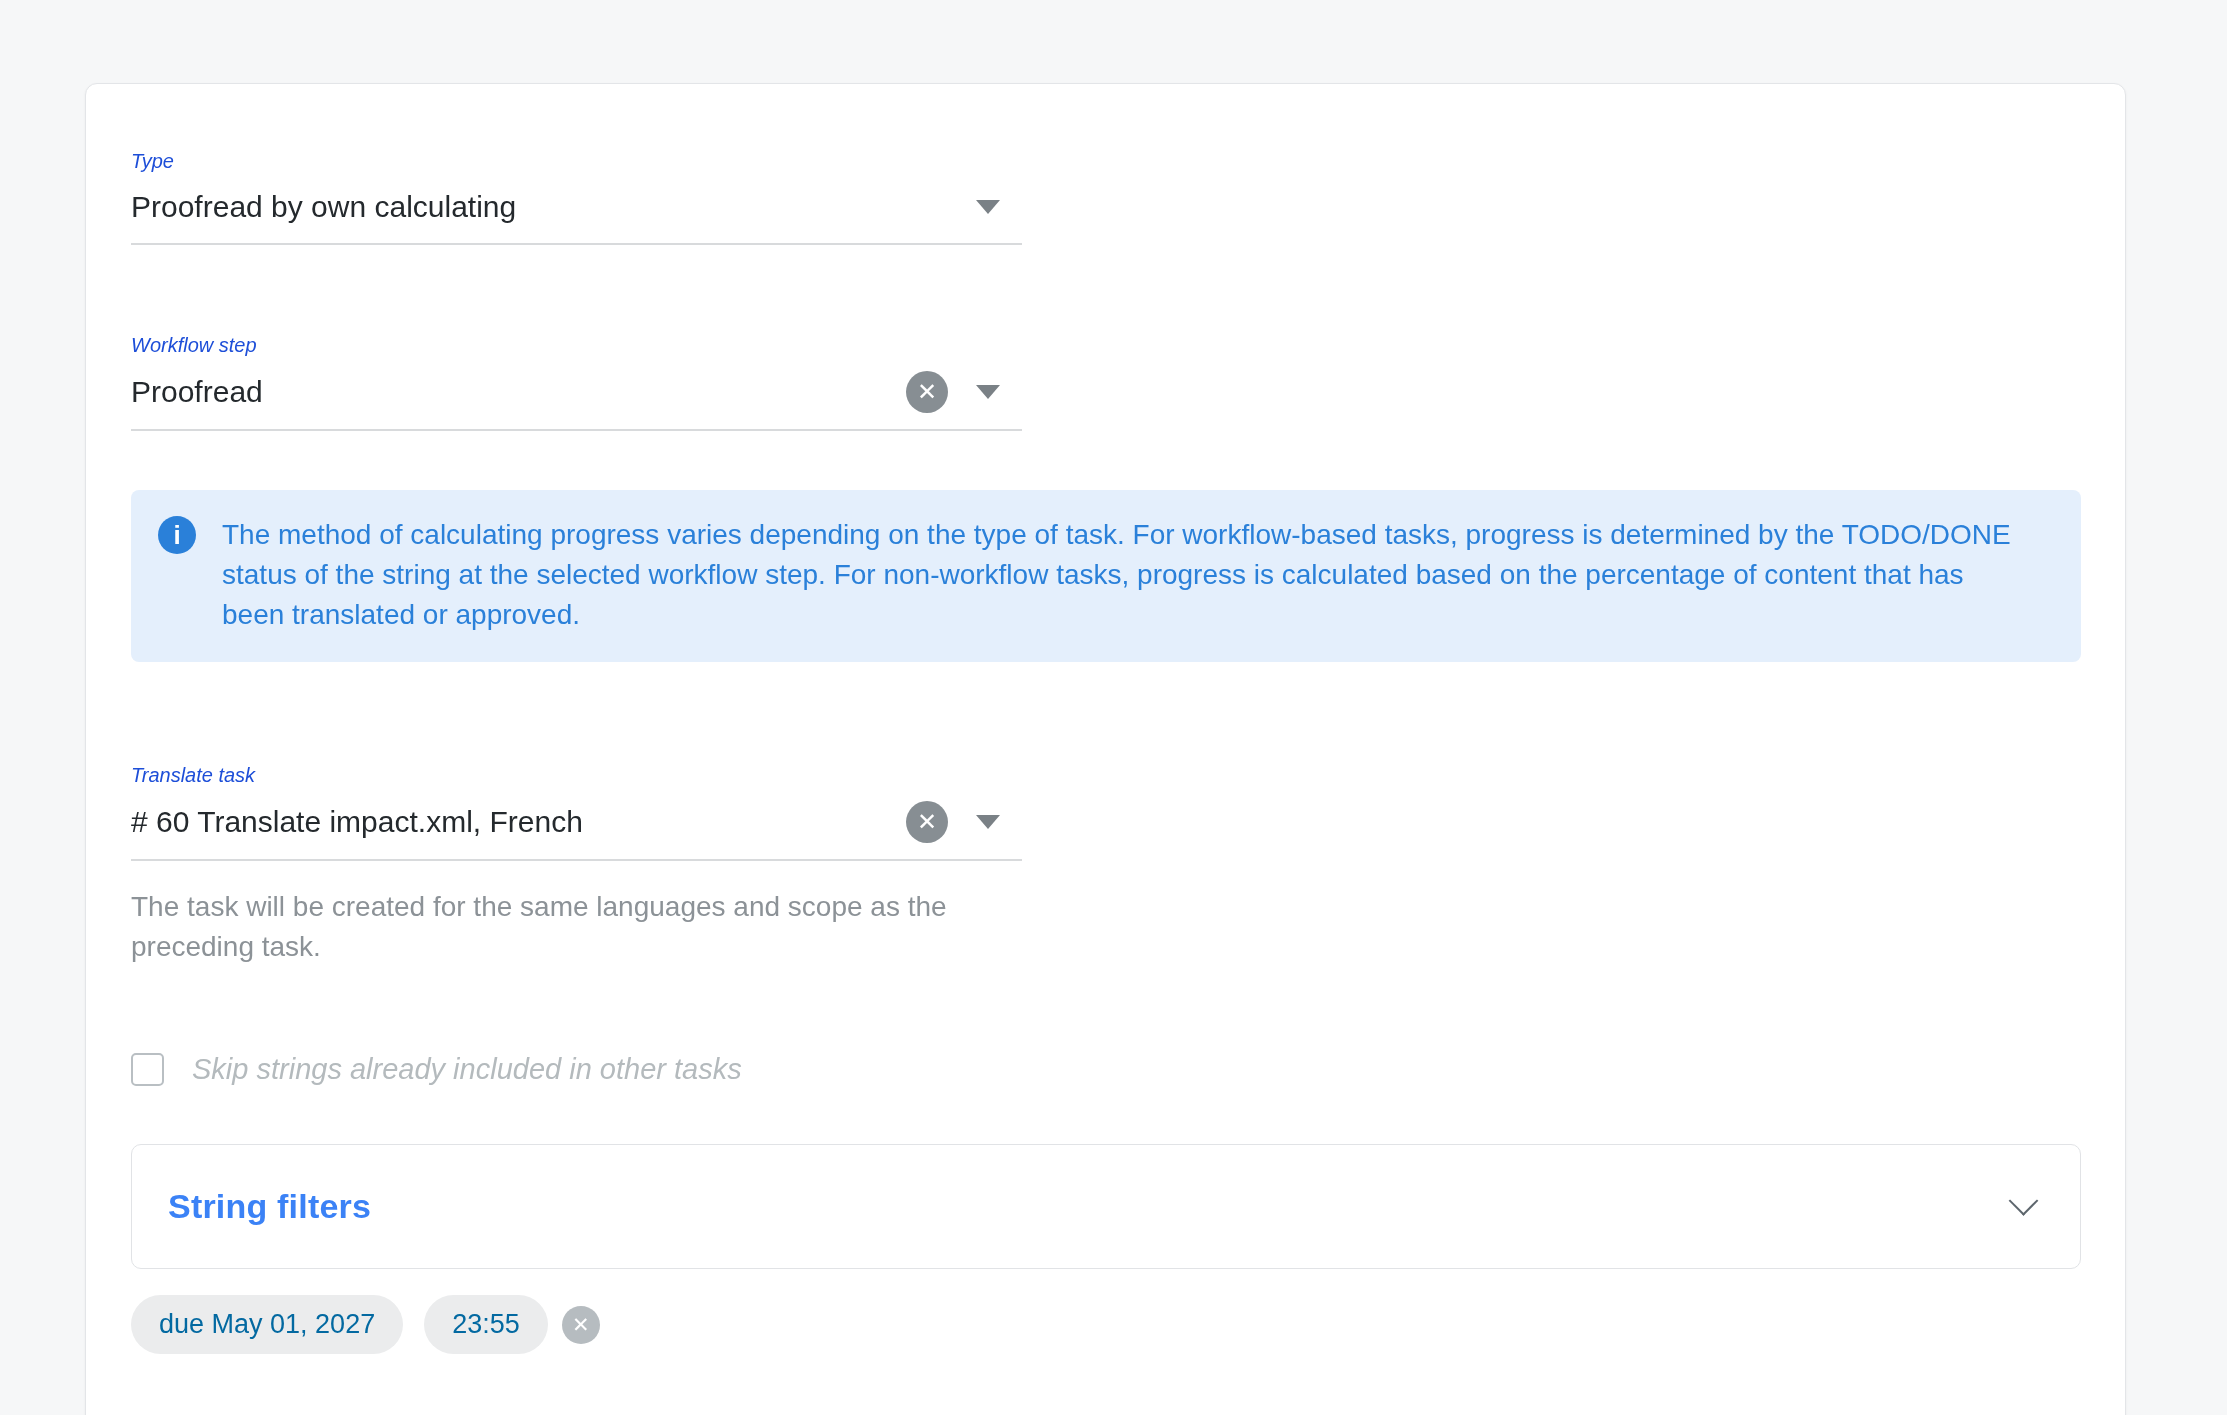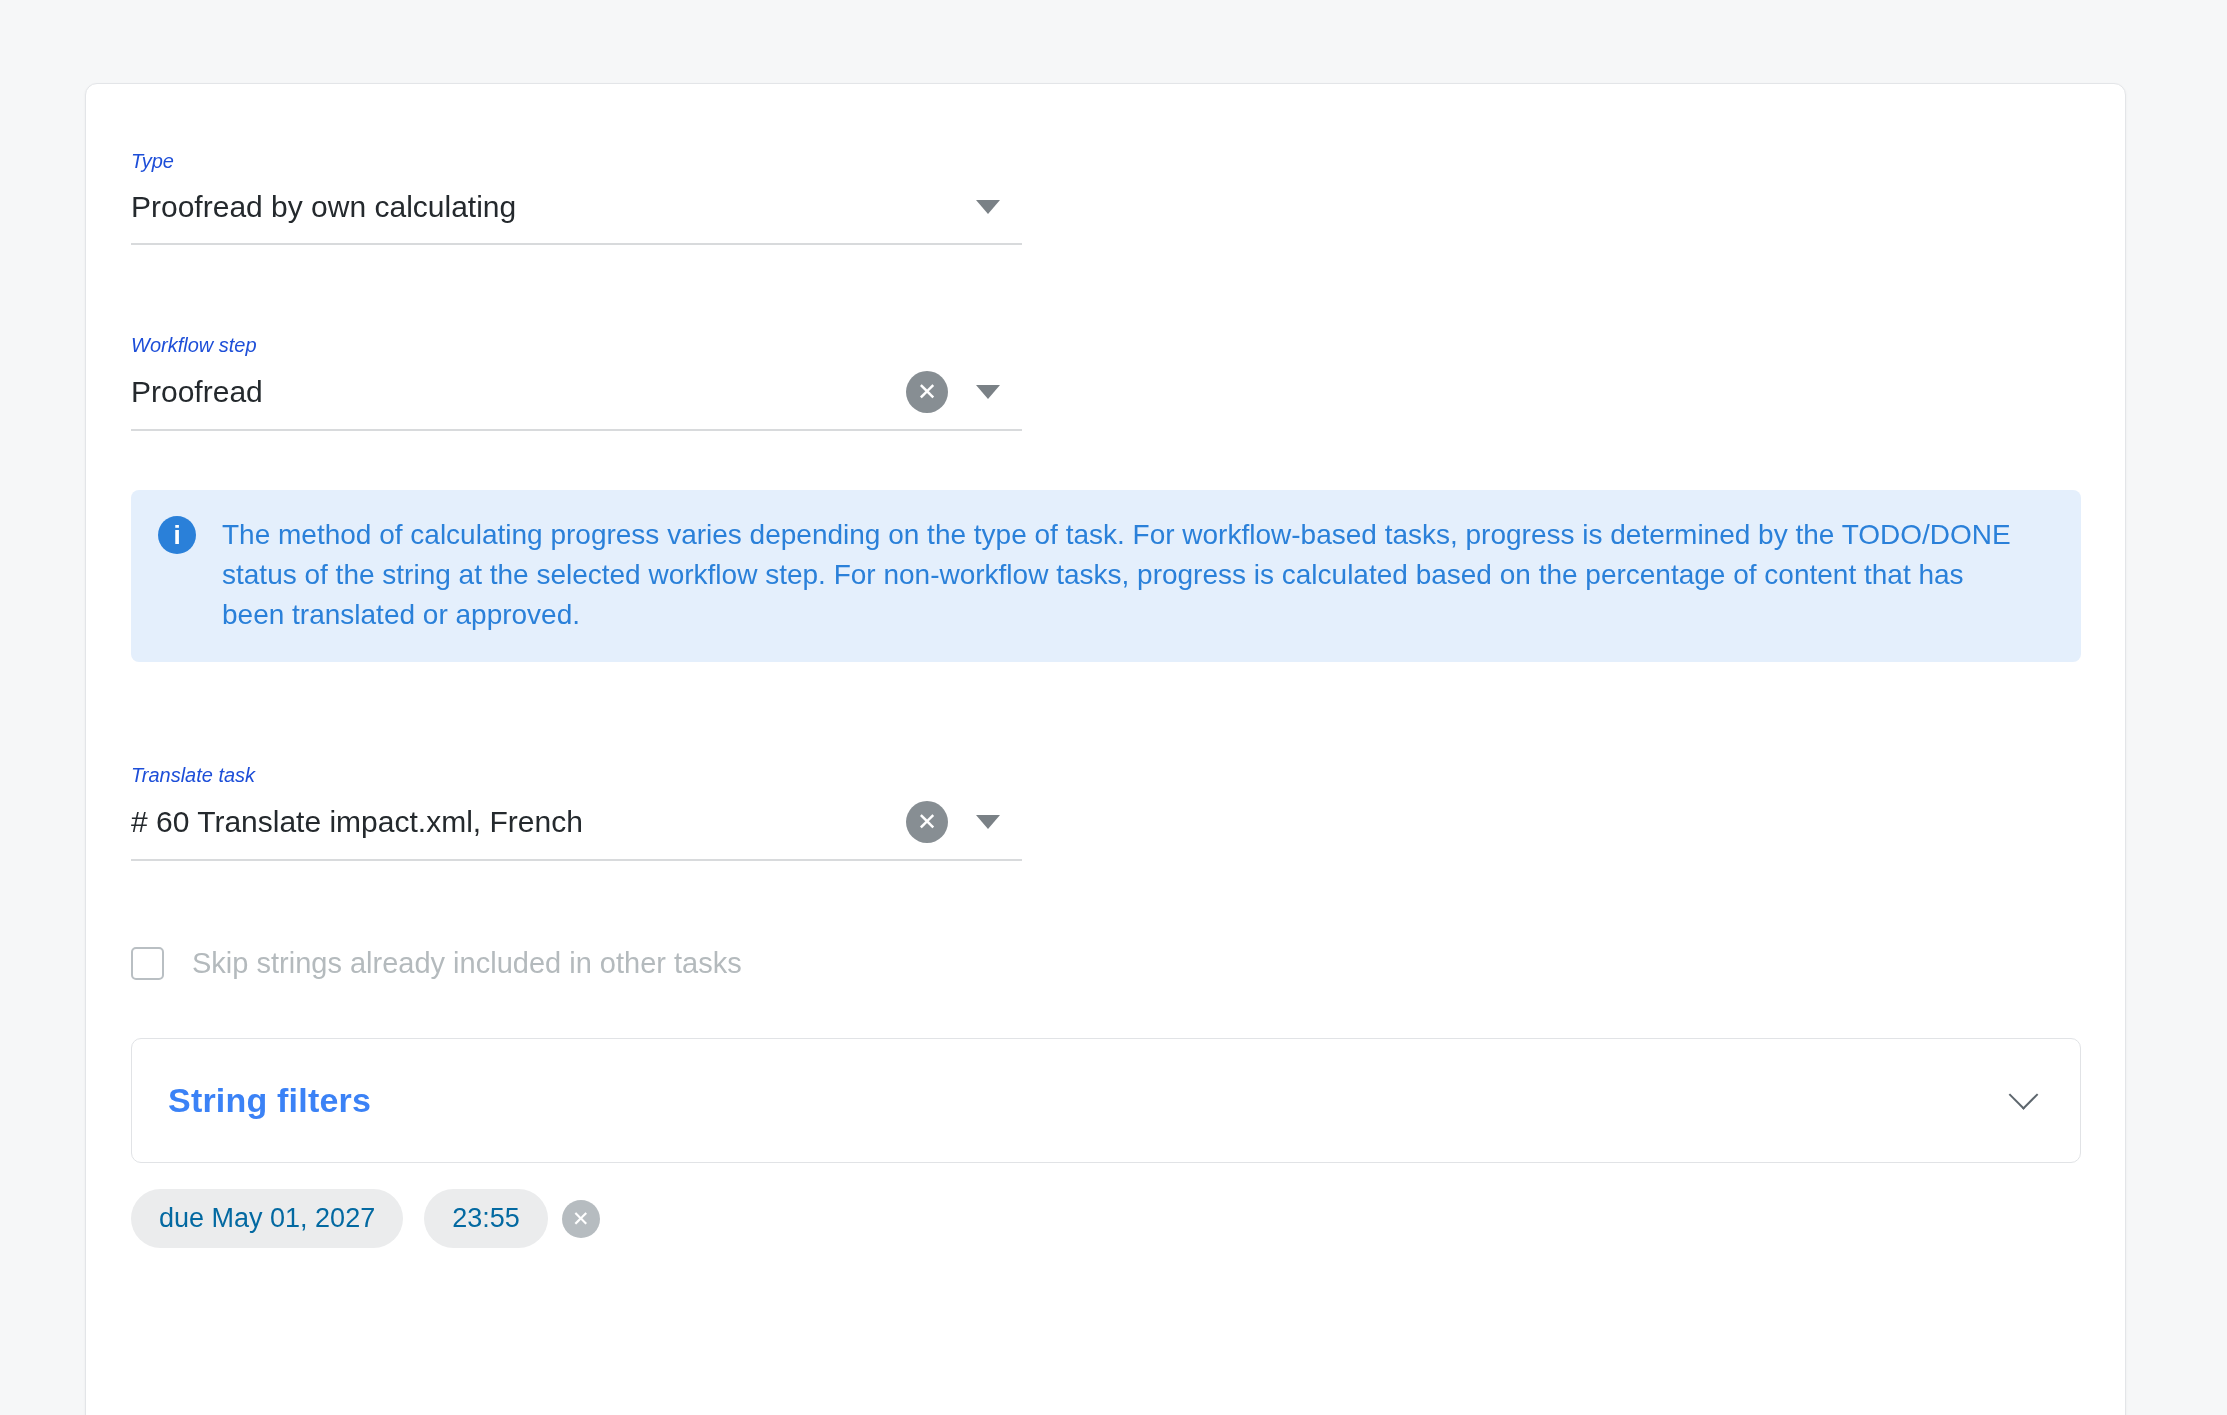--- a/index.html
+++ b/index.html
@@ -142,20 +142,21 @@
     border-radius: 5px;
     background: #ffffff;
     cursor: pointer;
     flex: 0 0 auto;
   }
 
   .checkbox-label {
     margin-left: 28px;
     font-size: 29px;
     color: #b4babd;
+    font-style: italic;
   }
 
   .filters-panel {
     margin-top: 58px;
     width: 1950px;
     height: 125px;
     box-sizing: border-box;
     background: #ffffff;
     border: 1px solid #e1e3e6;
     border-radius: 10px;
@@ -255,20 +256,21 @@
     <div class="field-label label-preceding">Translate task</div>
     <div class="select-row">
       <span class="select-value"># 60 Translate impact.xml, French</span>
       <span class="select-icons">
         <span class="clear-btn">✕</span>
         <span class="caret"></span>
       </span>
     </div>
   </div>
 
+  <div class="help-text">The task will be created for the same languages and scope as the preceding task.</div>
 
   <div class="checkbox-row">
     <span class="checkbox-box"></span>
     <span class="checkbox-label">Skip strings already included in other tasks</span>
   </div>
 
   <div class="filters-panel">
     <span class="filters-title">String filters</span>
     <span class="chevron-down"></span>
   </div>

